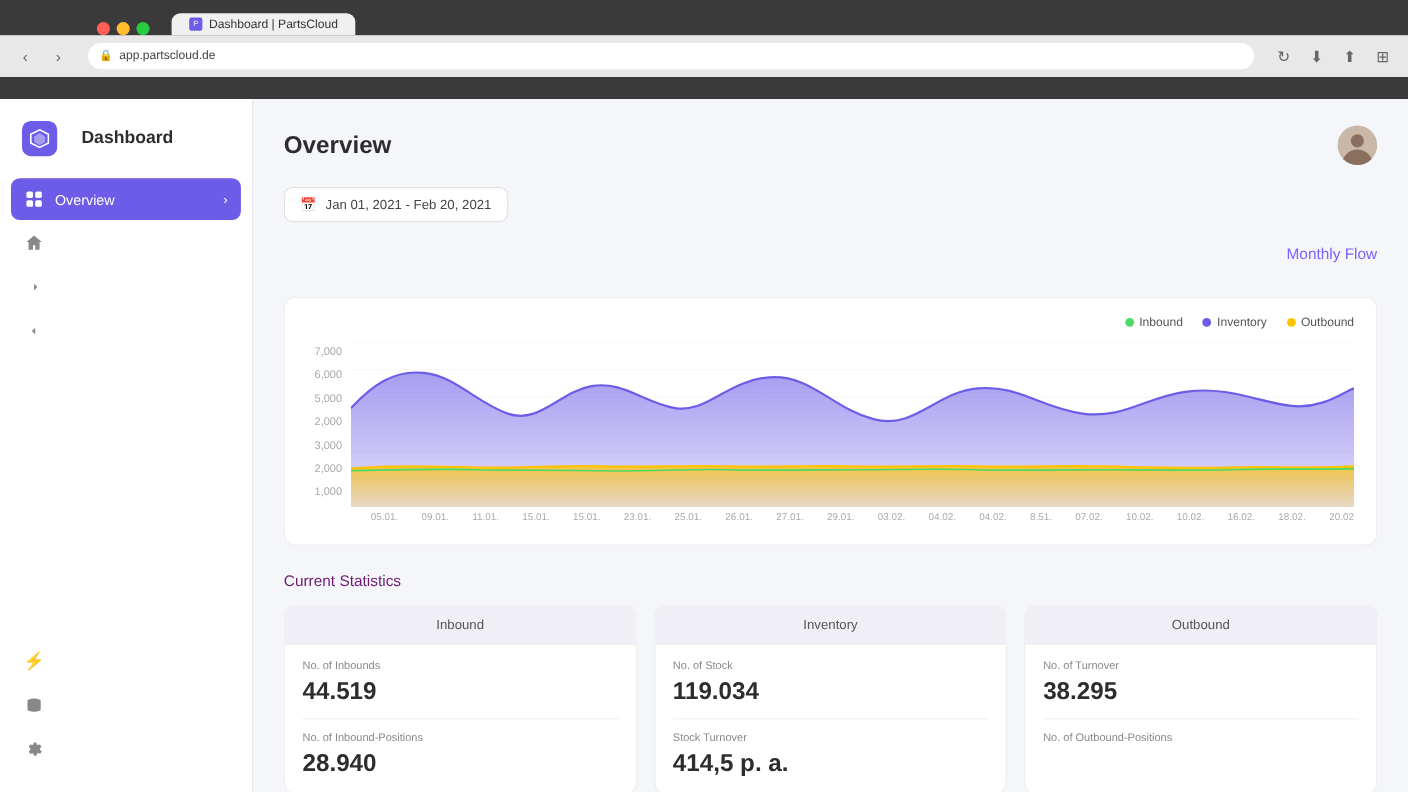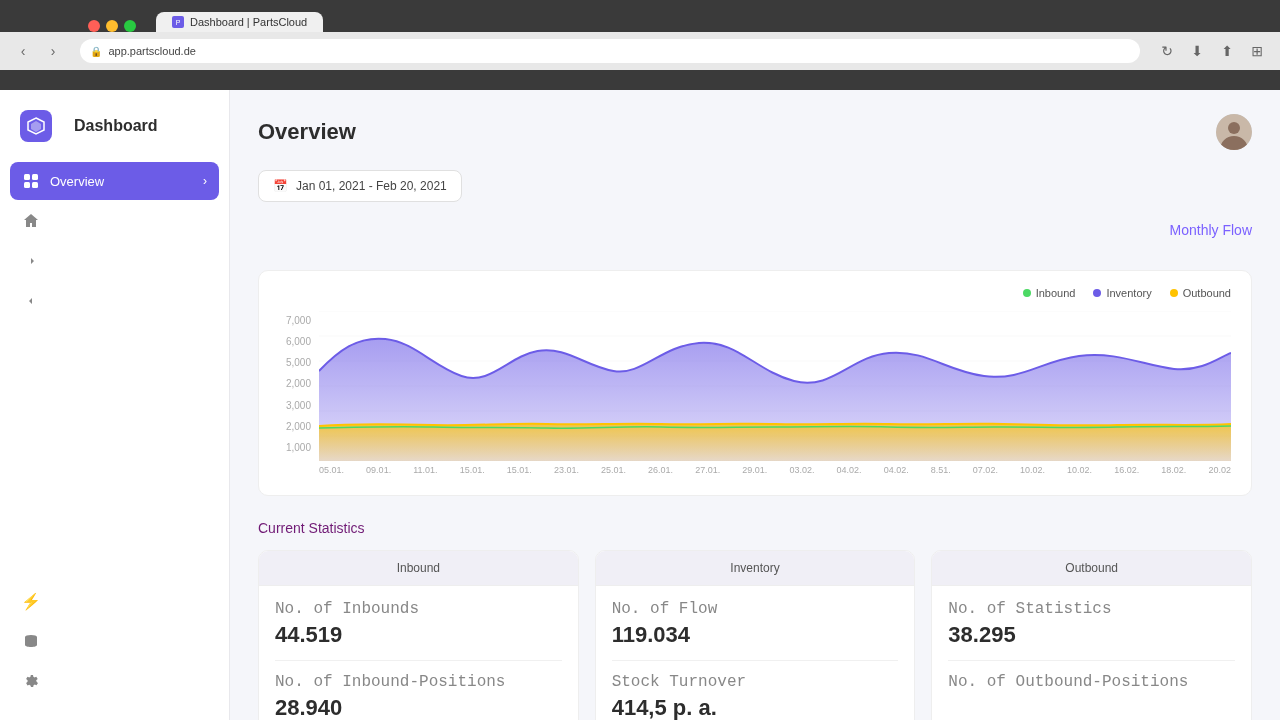--- a/index.html
+++ b/index.html
@@ -275,24 +275,23 @@
       font-size: 12px;
       font-weight: 500;
       color: #555;
       text-align: center;
       border-bottom: 1px solid #eee;
     }
     .stat-card-body {
       padding: 14px 16px;
     }
     .stat-label {
-      font-size: 16px;
+      font-size: 10px;
       color: #888;
       margin-bottom: 4px;
-      font-family: Liberation Mono, monospace;
     }
     .stat-value {
       font-size: 22px;
       font-weight: 600;
       color: #2d2d2d;
     }
     .stat-divider {
       border: none;
       border-top: 1px solid #f0f0f0;
       margin: 12px 0;
@@ -494,21 +493,21 @@
 
             <path d="M0,60 C20,40 40,25 70,28 C100,31 120,55 150,65 C180,75 200,45 230,40 C260,35 280,55 310,60 C340,65 360,35 400,32 C440,29 460,60 500,70 C540,80 560,45 600,42 C640,39 660,60 700,65 C740,70 760,50 800,45 C840,40 870,55 900,58 C930,61 950,45 960,42 L960,150 L0,150 Z" fill="url(#inventoryGrad)"></path>
             <path d="M0,60 C20,40 40,25 70,28 C100,31 120,55 150,65 C180,75 200,45 230,40 C260,35 280,55 310,60 C340,65 360,35 400,32 C440,29 460,60 500,70 C540,80 560,45 600,42 C640,39 660,60 700,65 C740,70 760,50 800,45 C840,40 870,55 900,58 C930,61 950,45 960,42" fill="none" stroke="#6c5ce7" stroke-width="2"></path>
 
             <path d="M0,115 C40,112 80,113 120,114 C160,115 200,112 240,113 C280,114 320,112 360,113 C400,114 440,112 480,113 C520,114 560,112 600,113 C640,114 680,112 720,113 C760,114 800,115 840,114 C880,113 920,115 960,113 L960,150 L0,150 Z" fill="url(#outboundGrad)"></path>
             <path d="M0,115 C40,112 80,113 120,114 C160,115 200,112 240,113 C280,114 320,112 360,113 C400,114 440,112 480,113 C520,114 560,112 600,113 C640,114 680,112 720,113 C760,114 800,115 840,114 C880,113 920,115 960,113" fill="none" stroke="#ffc300" stroke-width="2"></path>
 
             <path d="M0,117 C40,116 80,115 120,116 C160,117 200,116 240,117 C280,118 320,115 360,116 C400,117 440,116 480,116 C520,116 560,115 600,116 C640,117 680,116 720,116 C760,116 800,117 840,116 C880,115 920,116 960,115" fill="none" stroke="#4cd964" stroke-width="1.5"></path>
           </svg>
 
-          <div style="display:flex;justify-content:space-between;padding:4px 0 0 0;font-size:9px;color:#aaa;">
+          <div style="display:flex;justify-content:space-between;padding:4px 0 0 0;font-size:9px;color:#aaa;margin-left:18px;">
             <span>05.01.</span>
             <span>09.01.</span>
             <span>11.01.</span>
             <span>15.01.</span>
             <span>15.01.</span>
             <span>23.01.</span>
             <span>25.01.</span>
             <span>26.01.</span>
             <span>27.01.</span>
             <span>29.01.</span>
@@ -538,32 +537,32 @@
           <div class="stat-value">44.519</div>
           <hr class="stat-divider">
           <div class="stat-label">No. of Inbound-Positions</div>
           <div class="stat-value">28.940</div>
         </div>
       </div>
 
       <div class="stat-card">
         <div class="stat-card-header">Inventory</div>
         <div class="stat-card-body">
-          <div class="stat-label">No. of Flow</div>
+          <div class="stat-label">No. of Stock</div>
           <div class="stat-value">119.034</div>
           <hr class="stat-divider">
           <div class="stat-label">Stock Turnover</div>
           <div class="stat-value">414,5 p. a.</div>
         </div>
       </div>
 
       <div class="stat-card">
         <div class="stat-card-header">Outbound</div>
         <div class="stat-card-body">
-          <div class="stat-label">No. of Statistics</div>
+          <div class="stat-label">No. of Turnover</div>
           <div class="stat-value">38.295</div>
           <hr class="stat-divider">
           <div class="stat-label">No. of Outbound-Positions</div>
         </div>
       </div>
     </div>
 
   </main>
 </div>
 

